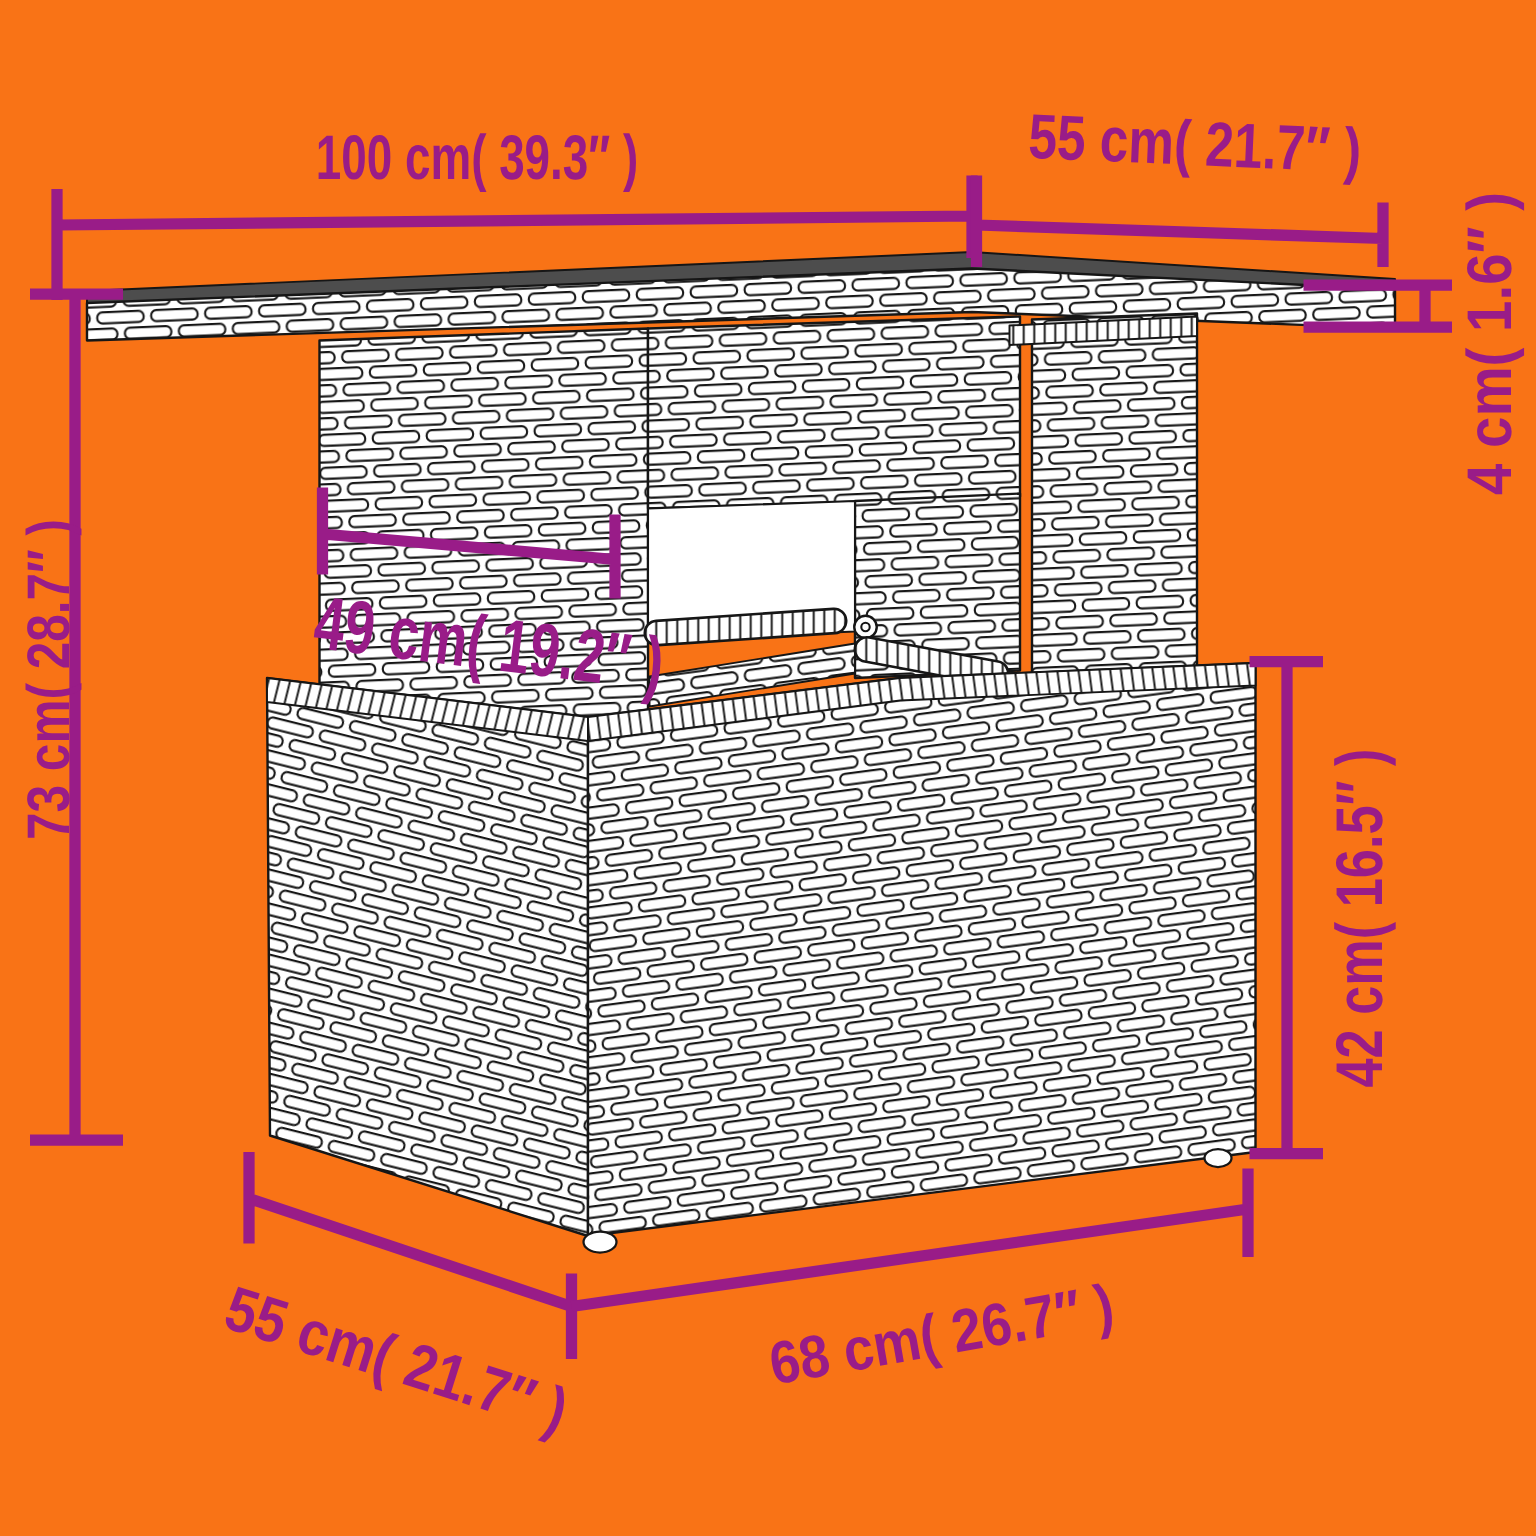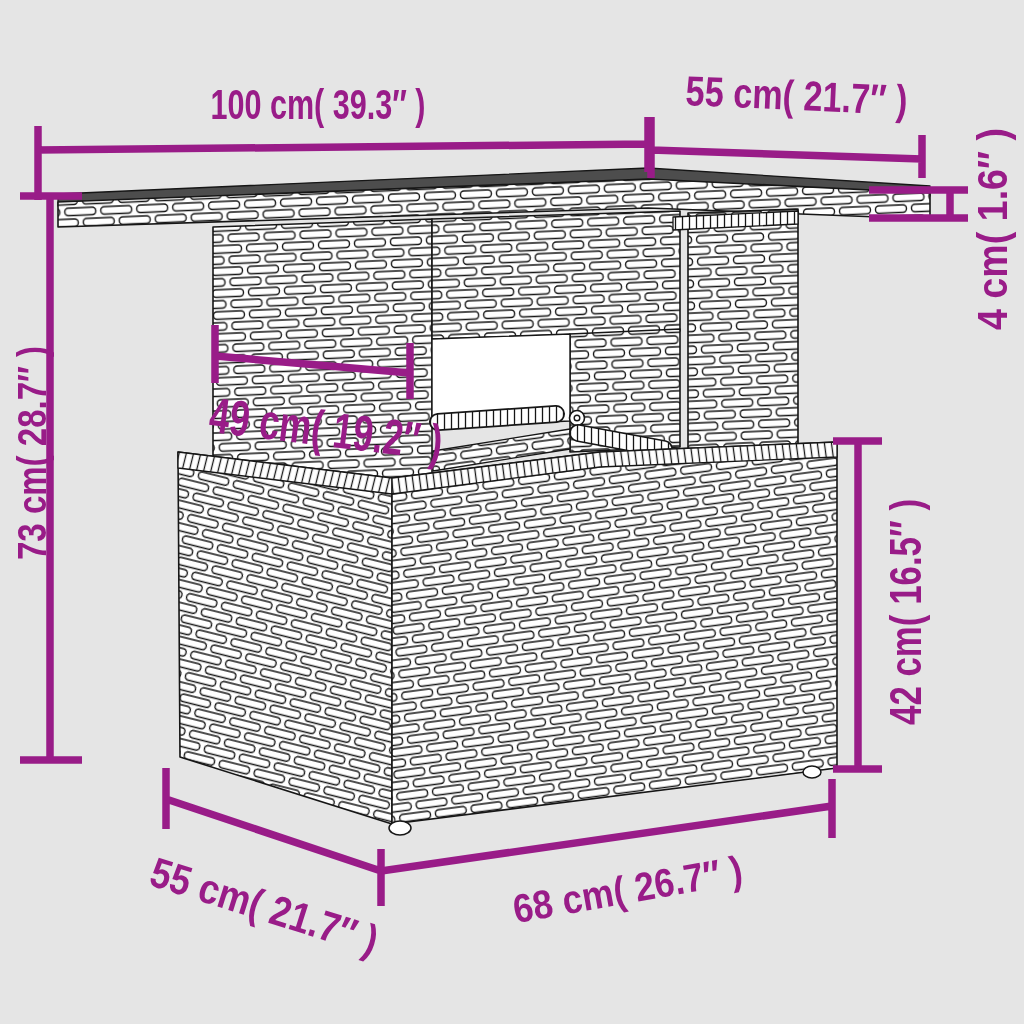--- a/index.html
+++ b/index.html
@@ -1,20 +1,20 @@
 <!DOCTYPE html>
 <html><head>
 <meta charset="utf-8">
 <style>
   html, body { margin: 0; padding: 0; background: #ffffff; }
   .stage {
     position: relative;
     width: 1024px;
     height: 1024px;
-    background: #e5e5e5;
+    background: #f97316;
     overflow: hidden;
     font-family: "Liberation Sans", sans-serif;
   }
   svg { display: block; }
   .dim-stroke {
     fill: none;
     stroke-width: 7.5;
     stroke-linecap: butt;
   }
   .dim-label {

